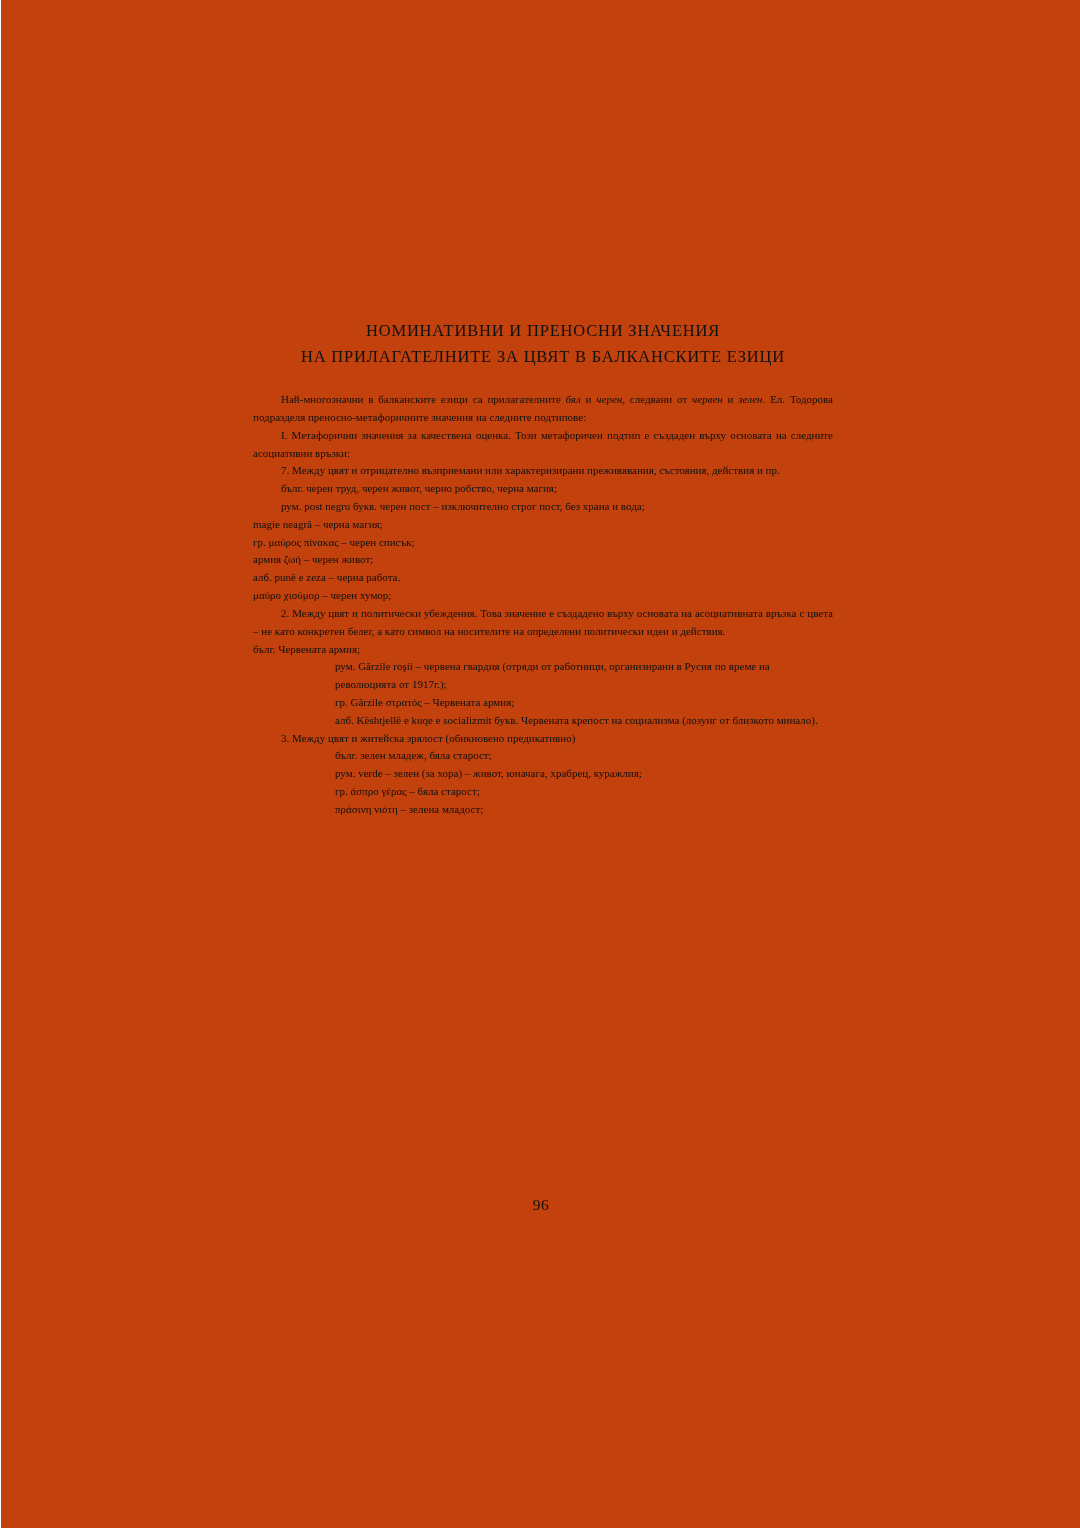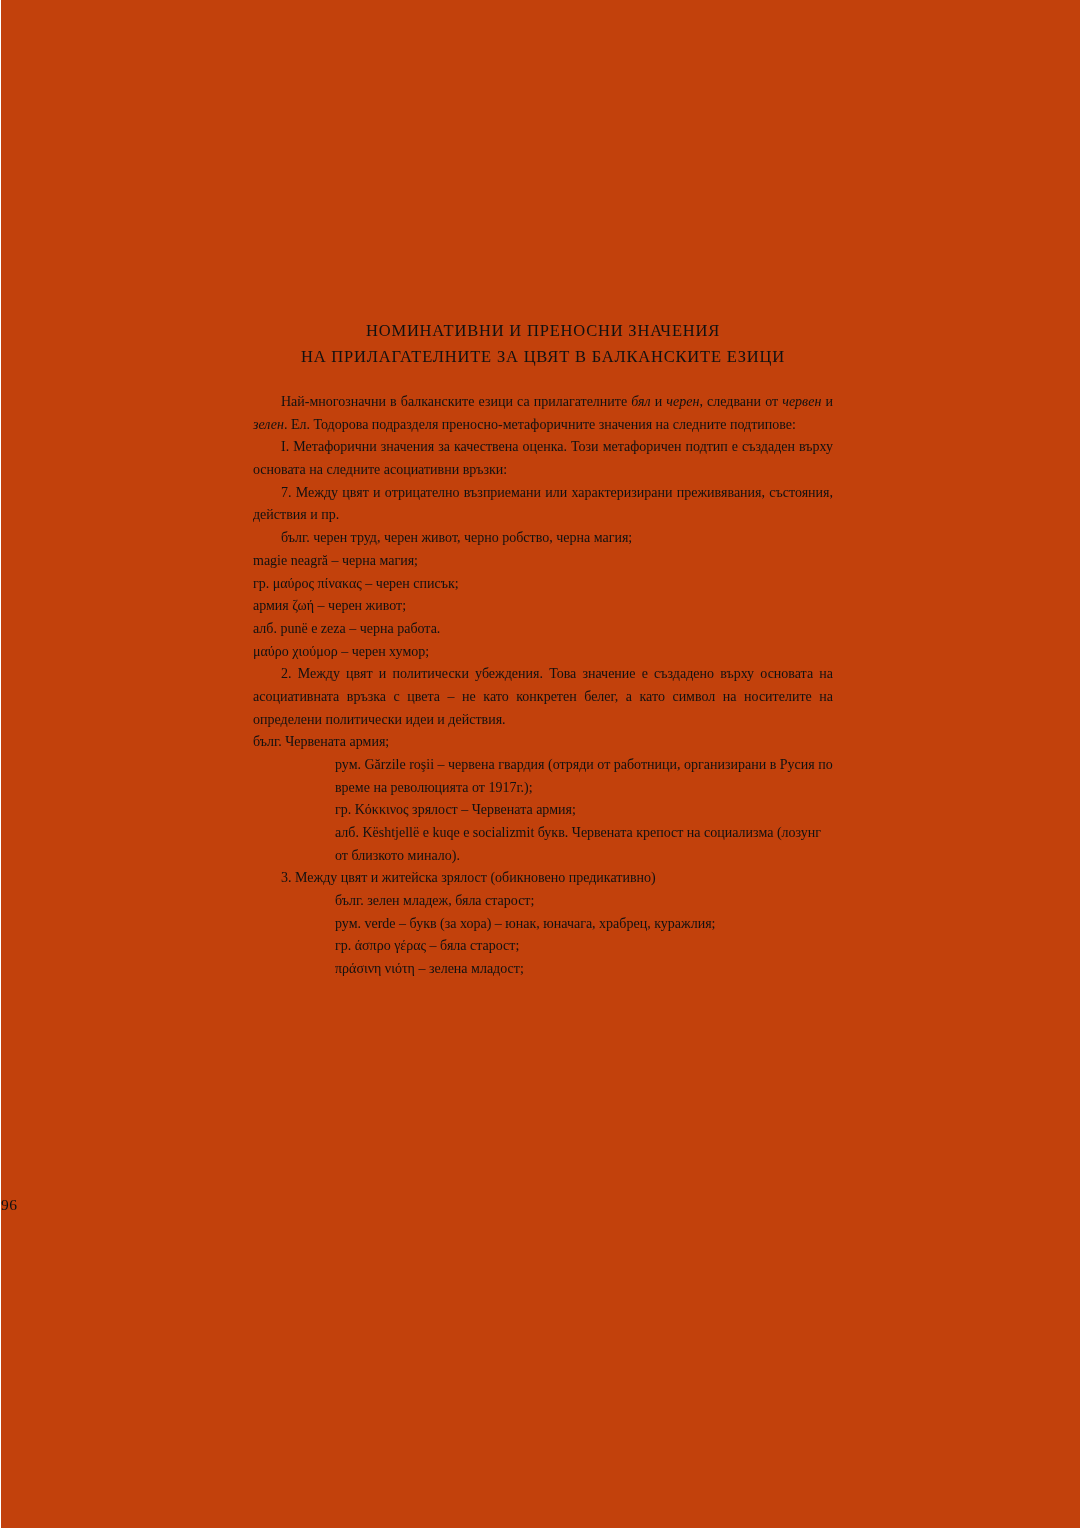--- a/index.html
+++ b/index.html
@@ -36,21 +36,21 @@
     line-height: 1.55;
     margin: 0 0 22px 0;
     font-weight: normal;
   }
   .title .line {
     display: block;
     white-space: nowrap;
   }
   p {
     margin: 0;
-    font-size: 14px;
+    font-size: 11px;
     line-height: 1.62;
     text-align: justify;
     text-justify: inter-word;
   }
   p.indent {
     text-indent: 28px;
   }
   p.hang2 {
     text-indent: 0;
   }
@@ -60,20 +60,21 @@
     text-align: left;
   }
   .it {
     font-style: italic;
   }
   .pagenum {
     position: absolute;
     left: 0;
     top: 1196px;
     width: 1080px;
+    text-align: center;
     font-size: 15.5px;
     letter-spacing: 0.4px;
   }
 </style>
 </head>
 <body>
 
 <div class="page">
 
   <div class="content">
@@ -81,33 +82,34 @@
     <h1 class="title">
       <span class="line">НОМИНАТИВНИ И ПРЕНОСНИ ЗНАЧЕНИЯ</span>
       <span class="line">НА ПРИЛАГАТЕЛНИТЕ ЗА ЦВЯТ В БАЛКАНСКИТЕ ЕЗИЦИ</span>
     </h1>
 
     <div id="paragraphs">
         <p class="indent"><span>Най-многозначни в балканските езици са прилагателните </span><span class="it">бял</span><span> и </span><span class="it">черен</span><span>, следвани от </span><span class="it">червен</span><span> и </span><span class="it">зелен</span><span>. Ел. Тодорова подразделя преносно-метафоричните значения на следните подтипове:</span></p>
         <p class="indent"><span>I. Метафорични значения за качествена оценка. Този метафоричен подтип е създаден върху основата на следните асоциативни връзки:</span></p>
         <p class="indent"><span>7. Между цвят и отрицателно възприемани или характеризирани преживявания, състояния, действия и пр.</span></p>
         <p class="indent"><span>бълг. черен труд, черен живот, черно робство, черна магия;</span></p>
+        <p class="indent"><span>рум. post negru букв. черен пост – изключително строг пост, без храна и вода;</span></p>
         <p class="hang2"><span>magie neagră – черна магия;</span></p>
         <p class="hang2"><span>гр. μαύρος πίνακας – черен списък;</span></p>
         <p class="hang2"><span>армия ζωή – черен живот;</span></p>
         <p class="hang2"><span>алб. punë e zeza – черна работа.</span></p>
         <p class="hang2"><span>μαύρο χιούμορ – черен хумор;</span></p>
         <p class="indent"><span>2. Между цвят и политически убеждения. Това значение е създадено върху основата на асоциативната връзка с цвета – не като конкретен белег, а като символ на носителите на определени политически идеи и действия.</span></p>
         <p class="hang2"><span>бълг. Червената армия;</span></p>
         <p class="hang2b"><span>рум. Gărzile roşii – червена гвардия (отряди от работници, организирани в Русия по време на революцията от 1917г.);</span></p>
-        <p class="hang2b"><span>гр. Κόκκινος зрялост – Червената армия;</span></p>
+        <p class="hang2b"><span>гр. Gărzile στρατός – Червената армия;</span></p>
         <p class="hang2b"><span>алб. Kështjellë e kuqe e socializmit букв. Червената крепост на социализма (лозунг от близкото минало).</span></p>
         <p class="indent"><span>3. Между цвят и житейска зрялост (обикновено предикативно)</span></p>
         <p class="hang2b"><span>бълг. зелен младеж, бяла старост;</span></p>
-        <p class="hang2b"><span>рум. verde – букв (за хора) – юнак, юначага, храбрец, куражлия;</span></p>
+        <p class="hang2b"><span>рум. verde – зелен (за хора) – живот, юначага, храбрец, куражлия;</span></p>
         <p class="hang2b"><span>гр. άσπρο γέρας – бяла старост;</span></p>
         <p class="hang2b"><span>πράσινη νιότη – зелена младост;</span></p>
       </div>
 
   </div>
 
   <div class="pagenum">96</div>
 
 </div>
 

